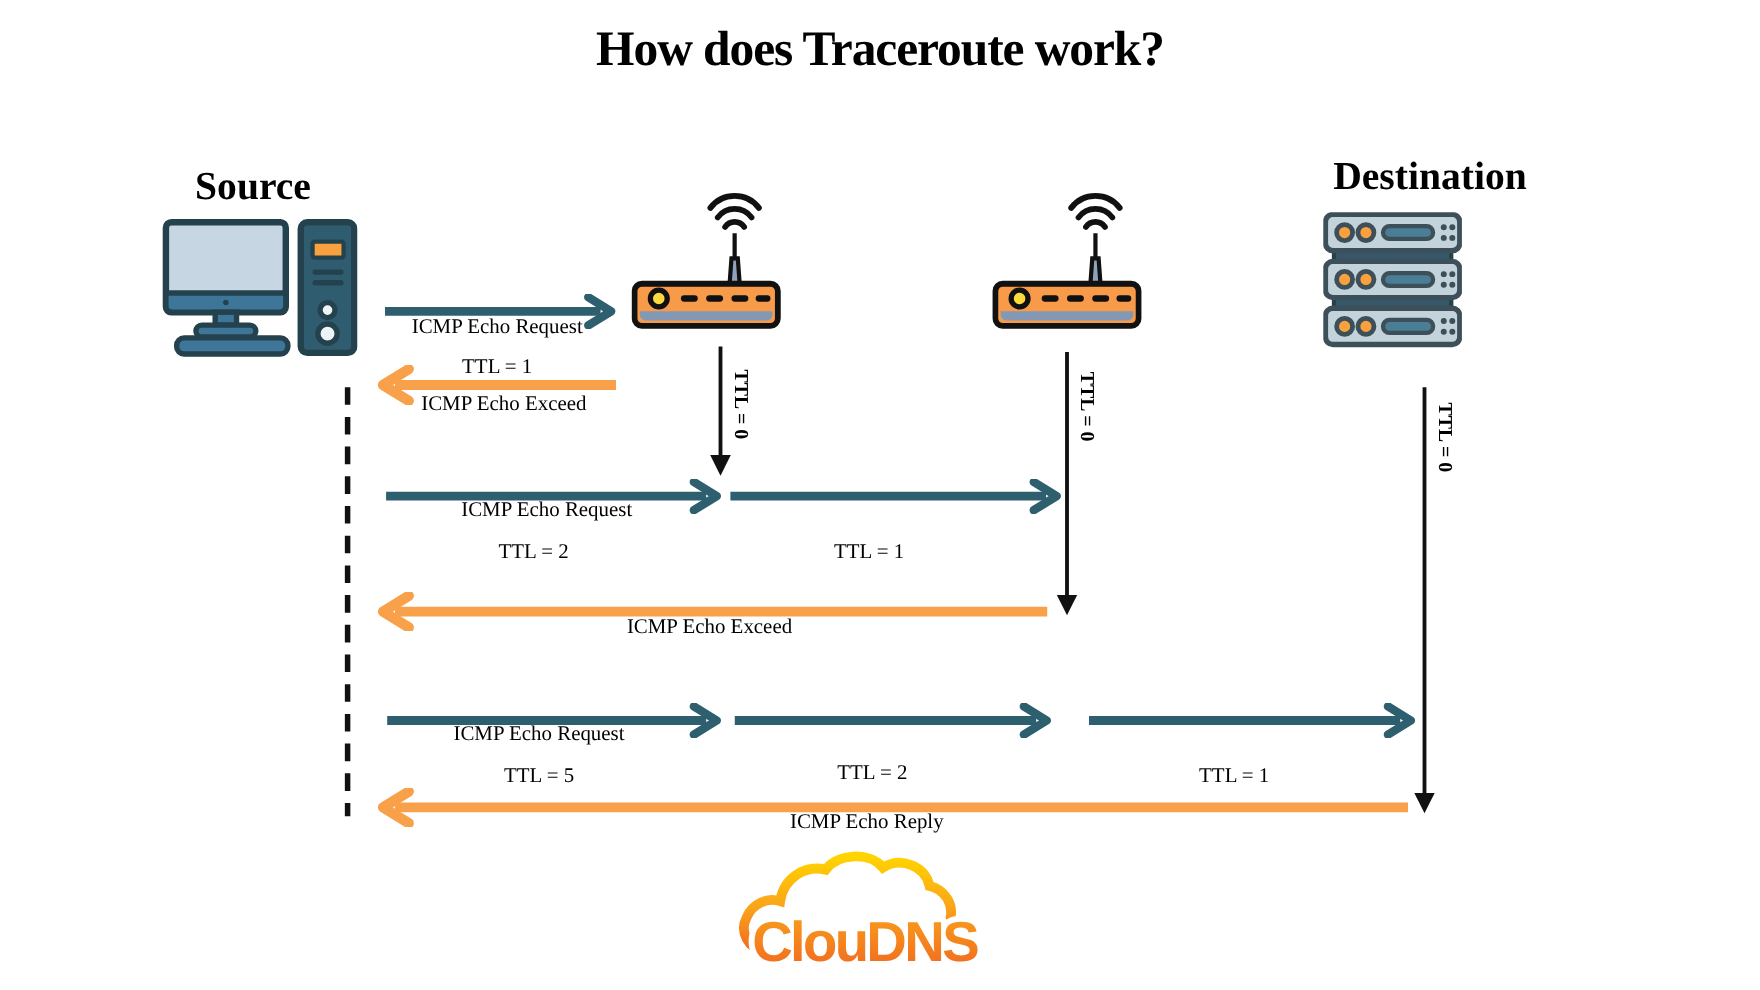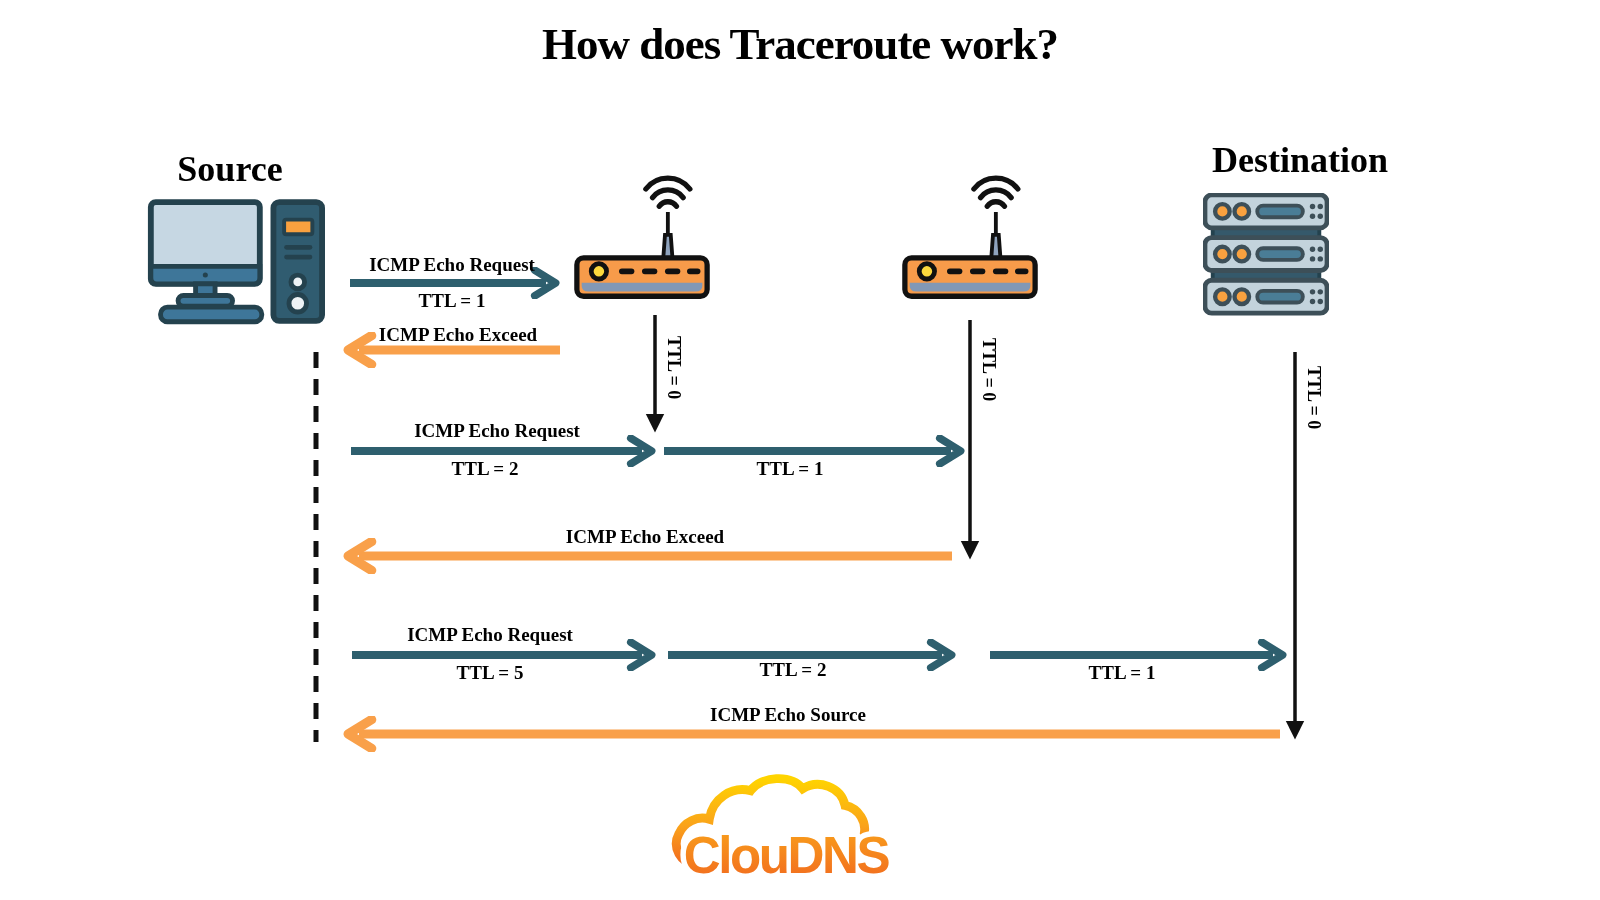--- a/index.html
+++ b/index.html
@@ -9,21 +9,21 @@
   }
   .abs{position:absolute;}
   .title{
     left:50%;top:18px;transform:translateX(-50%);
     font-size:45px;font-weight:700;letter-spacing:-1px;white-space:nowrap;
   }
   .node-label{
     font-size:36px;font-weight:700;transform:translateX(-50%);white-space:nowrap;
   }
   .lbl{
-    font-size:19px;font-weight:700;transform:translateX(-50%);white-space:nowrap;
+    font-size:19px;font-weight:400;transform:translateX(-50%);white-space:nowrap;margin-top:33px;
   }
   .vlabel{
     font-size:18px;font-weight:700;white-space:nowrap;
     transform-origin:0 0;transform:rotate(90deg);
   }
   svg{display:block;}
 </style>
 </head>
 <body>
 
@@ -158,21 +158,21 @@
   <div class="abs lbl" style="left:485px;top:458px;">TTL = 2</div>
   <div class="abs lbl" style="left:790px;top:458px;">TTL = 1</div>
 
   <div class="abs lbl" style="left:645px;top:526px;">ICMP Echo Exceed</div>
 
   <div class="abs lbl" style="left:490px;top:624px;">ICMP Echo Request</div>
   <div class="abs lbl" style="left:490px;top:662px;">TTL = 5</div>
   <div class="abs lbl" style="left:793px;top:659px;">TTL = 2</div>
   <div class="abs lbl" style="left:1122px;top:662px;">TTL = 1</div>
 
-  <div class="abs lbl" style="left:788px;top:704px;">ICMP Echo Source</div>
+  <div class="abs lbl" style="left:788px;top:704px;">ICMP Echo Reply</div>
 
   <div class="abs vlabel" style="left:684px;top:336px;">TTL = 0</div>
   <div class="abs vlabel" style="left:999px;top:338px;">TTL = 0</div>
   <div class="abs vlabel" style="left:1324px;top:366px;">TTL = 0</div>
 
   <svg class="abs" style="left:668px;top:772px;" width="236" height="118" viewBox="0 0 240 120">
     <defs>
       <linearGradient id="gcloud" x1="0" y1="0" x2="0" y2="1">
         <stop offset="0" stop-color="#ffd400"></stop>
         <stop offset="0.55" stop-color="#faa21b"></stop>

